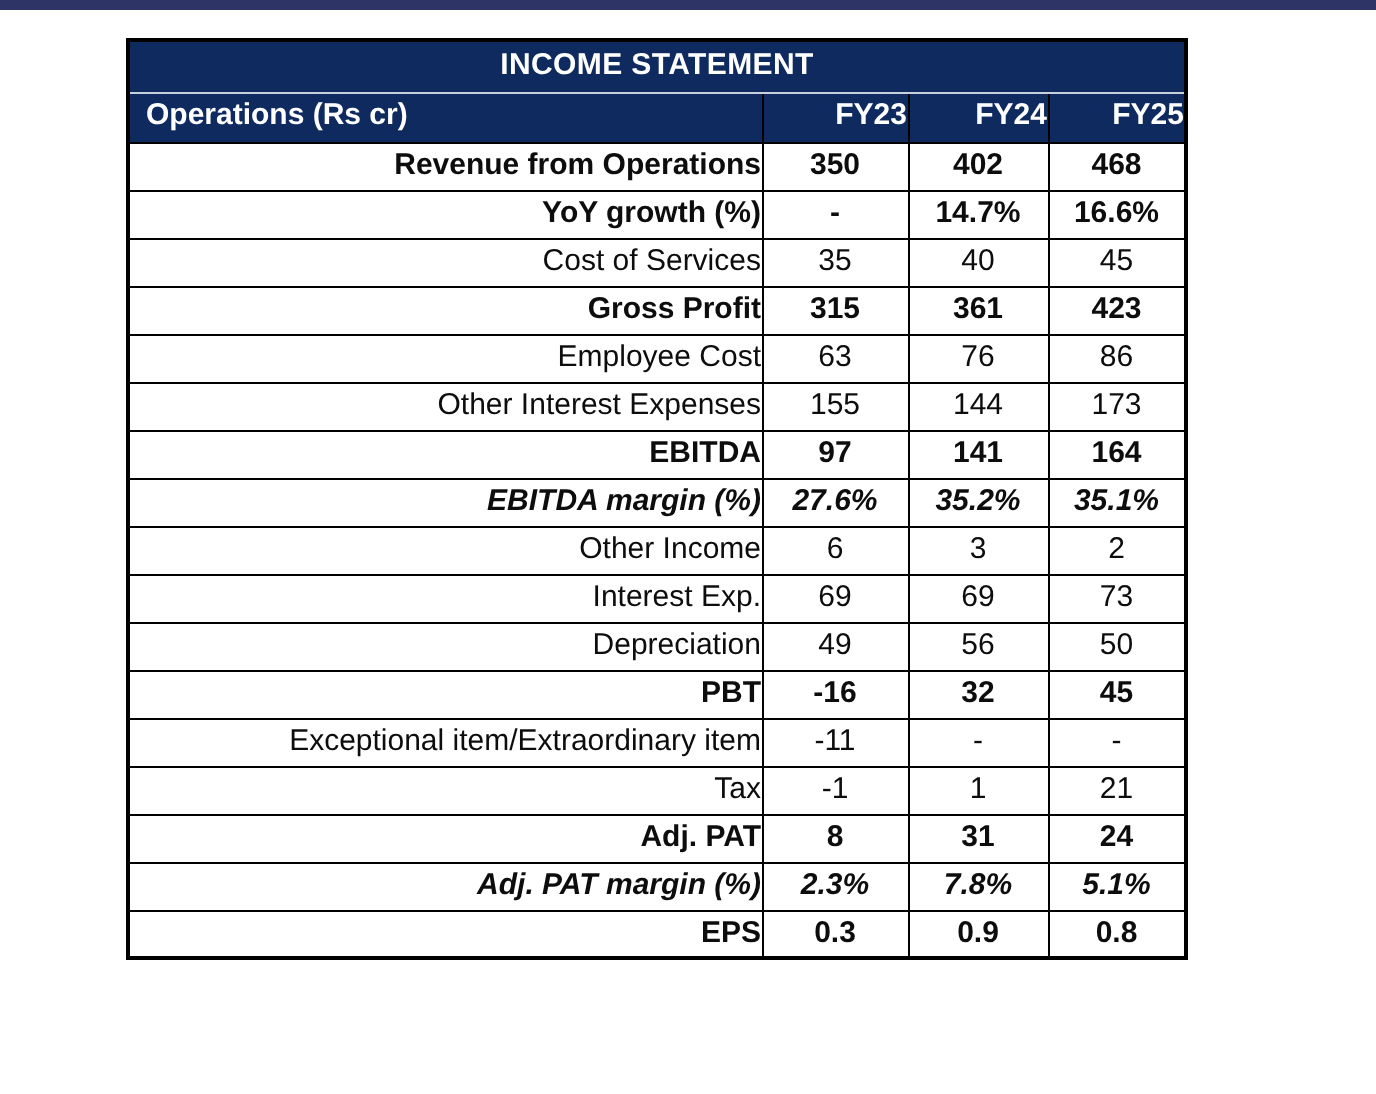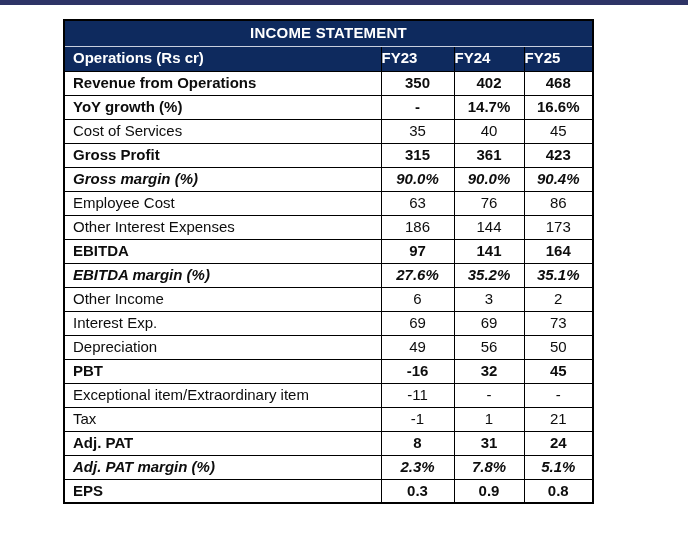--- a/index.html
+++ b/index.html
@@ -59,23 +59,23 @@
   .header-row th {
     background: var(--header-bg);
     color: var(--header-text);
     font-weight: bold;
     height: 25px !important;
   }
   .header-label {
     text-align: left;
     padding-left: 8px !important;
   }
-  .header-fy { text-align: left; }
+  .header-fy { text-align: right; }
   .label-cell {
-    text-align: left;
+    text-align: right;
     padding-left: 8px !important;
   }
   .value-cell { text-align: center; }
   .row-bold { font-weight: bold; }
   .row-bold-italic { font-weight: bold; font-style: italic; }
 </style>
 </head>
 <body>
 
 <div class="top-bar"></div>
@@ -116,35 +116,29 @@
         <td class="value-cell">35</td>
         <td class="value-cell">40</td>
         <td class="value-cell">45</td>
       </tr>
       <tr class="row-bold">
         <td class="label-cell">Gross Profit</td>
         <td class="value-cell">315</td>
         <td class="value-cell">361</td>
         <td class="value-cell">423</td>
       </tr>
-      <tr class="row-bold-italic">
-        <td class="label-cell">Gross margin (%)</td>
-        <td class="value-cell">90.0%</td>
-        <td class="value-cell">90.0%</td>
-        <td class="value-cell">90.4%</td>
-      </tr>
       <tr class="row-regular">
         <td class="label-cell">Employee Cost</td>
         <td class="value-cell">63</td>
         <td class="value-cell">76</td>
         <td class="value-cell">86</td>
       </tr>
       <tr class="row-regular">
         <td class="label-cell">Other Interest Expenses</td>
-        <td class="value-cell">186</td>
+        <td class="value-cell">155</td>
         <td class="value-cell">144</td>
         <td class="value-cell">173</td>
       </tr>
       <tr class="row-bold">
         <td class="label-cell">EBITDA</td>
         <td class="value-cell">97</td>
         <td class="value-cell">141</td>
         <td class="value-cell">164</td>
       </tr>
       <tr class="row-bold-italic">

